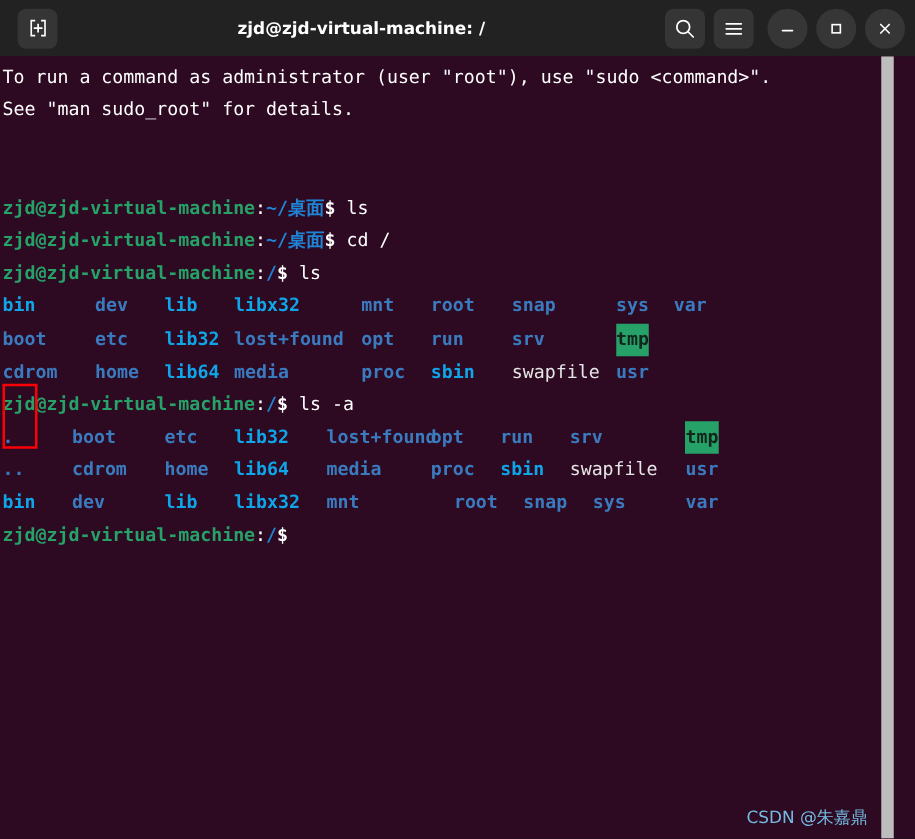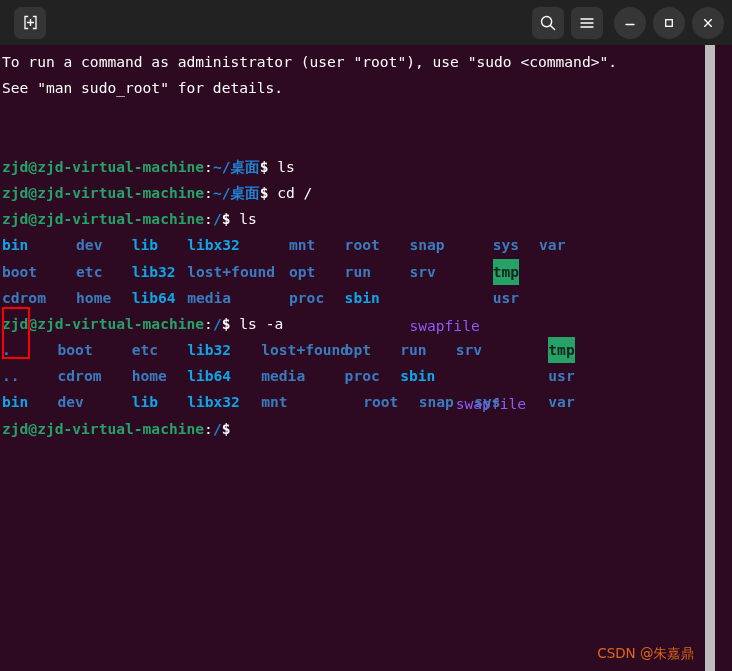--- a/index.html
+++ b/index.html
@@ -78,21 +78,21 @@
   }
   .line { height: 26.2px; white-space: pre; }
 
   
   .c-white  { color: #ffffff; }
   .c-user   { color: #26a269; font-weight: bold; }   
   .c-path   { color: #1f84d6; font-weight: bold; }   
   .c-dollar { color: #ffffff; font-weight: bold; }
   .c-dir    { color: #3a7bbf; font-weight: bold; }   
   .c-link   { color: #0ea5e9; font-weight: bold; }   
-  .c-file   { color: #8b5cf6; margin-top: 28px; }
+  .c-file   { color: #e5e5e5; }
   .c-tmp    {
     color: #11261c;
     background: #26a269;
     font-weight: bold;
   }
 
   
   #annotation-box {
     position: absolute;
     left: 2px;
@@ -123,41 +123,42 @@
     border-radius: 0px;
   }
 
   
   #watermark {
     position: absolute;
     right: 22px;
     bottom: 8px;
     font-family: "DejaVu Sans", sans-serif;
     font-size: 13.5px;
-    color: #f97316;
+    color: #7dd3fc;
     opacity: 0.88;
     white-space: nowrap;
   }
 </style>
 </head>
 <body>
 
 <div id="app">
 
   <div id="titlebar">
 
     <div class="tb-btn newtab">
       <svg width="17" height="17" viewBox="0 0 17 17">
         <path d="M3 2.5 L3 14.5 M14 2.5 L14 14.5 M3 2.5 L5.5 2.5 M14 2.5 L11.5 2.5 M3 14.5 L5.5 14.5 M14 14.5 L11.5 14.5" stroke="#ffffff" stroke-width="1.3" fill="none" stroke-linecap="square"></path>
         <path d="M8.5 5 L8.5 12 M5 8.5 L12 8.5" stroke="#ffffff" stroke-width="1.4" fill="none"></path>
       </svg>
     </div>
 
     <div class="tb-spacer"></div>
 
+    <div id="window-title">zjd@zjd-virtual-machine: /</div>
 
     <div class="tb-spacer"></div>
 
     <div class="tb-right">
 
       <div class="tb-btn">
         <svg width="18" height="18" viewBox="0 0 18 18">
           <circle cx="7.6" cy="7.6" r="5.1" stroke="#ffffff" stroke-width="1.4" fill="none"></circle>
           <path d="M11.4 11.4 L15.6 15.6" stroke="#ffffff" stroke-width="1.4" stroke-linecap="round"></path>
         </svg>

